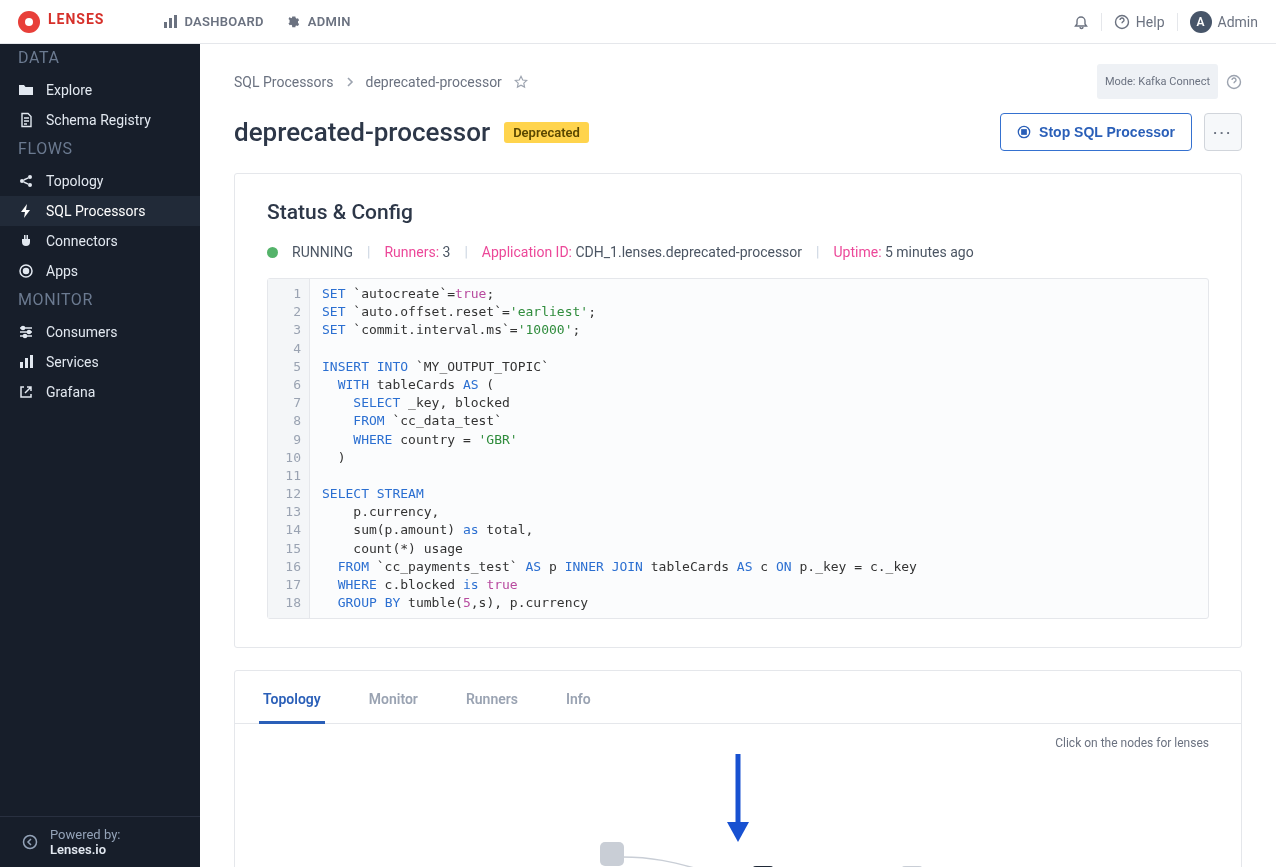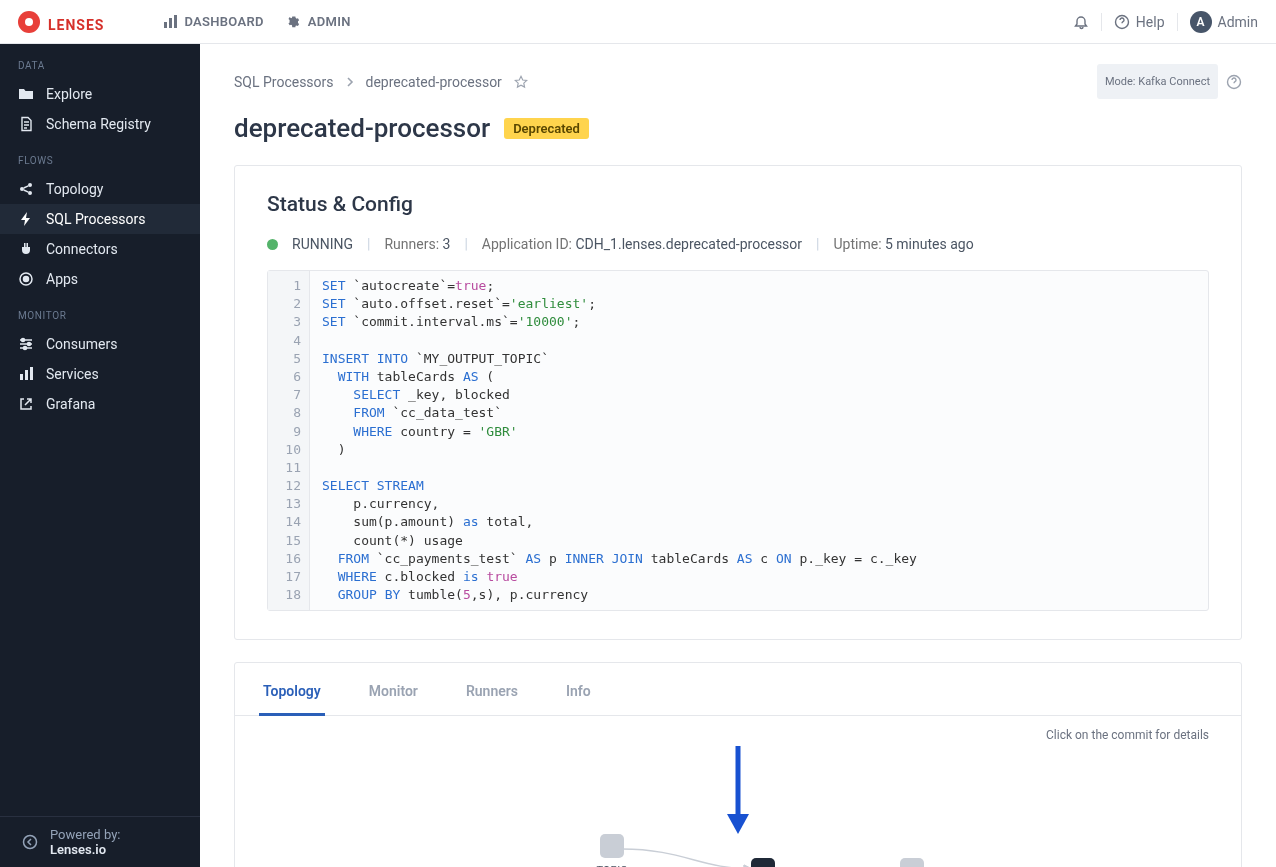--- a/index.html
+++ b/index.html
@@ -1,33 +1,33 @@
 <!DOCTYPE html>
 <html><head>
 <meta charset="utf-8">
 <style>
 * { box-sizing: border-box; margin: 0; padding: 0; }
 body { font-family: -apple-system, BlinkMacSystemFont, "Segoe UI", Roboto, Helvetica, Arial, sans-serif; font-size: 14px; color: #333; background: #fff; }
 
 
 .topbar { height: 44px; display: flex; align-items: center; padding: 0 18px; border-bottom: 1px solid #e5e7eb; }
-.logo { display: flex; align-items: flex-end; gap: 8px; color: #d6302a; font-weight: 700; letter-spacing: 1px; }
+.logo { display: flex; align-items: flex-start; gap: 8px; color: #d6302a; font-weight: 700; letter-spacing: 1px; }
 .logo-mark { width: 22px; height: 22px; border-radius: 50%; background: #e83f39; display: flex; align-items: center; justify-content: center; }
 .logo-mark::after { content: ""; width: 8px; height: 8px; border-radius: 50%; background: #fff; }
 .topnav { display: flex; gap: 22px; margin-left: 58px; }
 .topnav-item { display: flex; align-items: center; gap: 6px; color: #6b7280; font-weight: 600; font-size: 13px; letter-spacing: .3px; cursor: pointer; }
 .top-right { margin-left: auto; display: flex; align-items: center; gap: 12px; color: #6b7280; }
 .vdiv { width: 1px; height: 18px; background: #e5e7eb; }
 .avatar-badge { width: 22px; height: 22px; border-radius: 50%; background: #475569; color: #fff; display: flex; align-items: center; justify-content: center; font-size: 12px; font-weight: 600; }
 .help { display: flex; align-items: center; gap: 6px; cursor: pointer; }
 
 
 .shell { display: flex; height: calc(100vh - 44px); min-height: 823px; }
 .sidebar { width: 200px; background: #171e2a; color: #cbd5e1; display: flex; flex-direction: column; font-size: 14px; }
-.side-section-label { font-size: 10px; letter-spacing: .6px; color: #6b7a90; padding: 16px 18px 8px; }
+.side-section-label { font-size: 16px; letter-spacing: .6px; color: #6b7a90; padding: 4px 18px 8px; }
 .side-item { display: flex; align-items: center; gap: 12px; padding: 7px 18px; cursor: pointer; color: #e2e8f0; }
 .side-item.active { background: #212a38; color: #fff; }
 .side-footer { margin-top: auto; border-top: 1px solid #293040; padding: 10px 22px; display: flex; align-items: center; gap: 12px; color: #94a3b8; font-size: 13px; }
 .side-footer b { color: #e2e8f0; font-weight: 600; }
 
 .main { flex: 1; overflow-y: auto; background: #fff; }
 .main-inner { padding: 20px 34px 40px; }
 
 
 .crumbrow { display: flex; align-items: center; }
@@ -45,21 +45,21 @@
 .title-actions { margin-left: auto; display: flex; gap: 12px; }
 .btn-outline { border: 1px solid #3571d0; color: #2a5fb8; background: #fff; padding: 8px 16px; border-radius: 4px; font-weight: 600; font-size: 14px; display: flex; align-items: center; gap: 8px; cursor: pointer; }
 .btn-icon { width: 38px; height: 38px; border: 1px solid #d1d5db; background: #f6f8fa; border-radius: 4px; display: flex; align-items: center; justify-content: center; color: #6b7280; cursor: pointer; letter-spacing: 2px; font-weight: 700; }
 
 
 .card { border: 1px solid #e5e7eb; border-radius: 3px; margin-top: 22px; padding: 26px 32px 28px; }
 .card h2 { font-size: 21px; font-weight: 500; color: #2d3748; }
 .statusline { margin-top: 20px; display: flex; align-items: center; gap: 14px; color: #4b5563; font-size: 14px; }
 .dot-run { width: 11px; height: 11px; border-radius: 50%; background: #54b36a; }
 .sl-sep { color: #cbd5e1; }
-.sl-label { color: #737373; }
+.sl-label { color: #ec4899; }
 .sl-val { color: #4b5563; }
 
 
 .code-wrap { margin-top: 18px; border: 1px solid #e5e7eb; border-radius: 3px; background: #fbfcfd; display: flex; font-family: "Menlo", "Consolas", monospace; font-size: 13px; line-height: 1.4; }
 .gutter { background: #f4f6f8; border-right: 1px solid #e5e7eb; padding: 6px 8px; text-align: right; color: #9aa3b2; user-select: none; min-width: 42px; }
 .code { padding: 6px 12px; white-space: pre; overflow-x: auto; color: #333; flex: 1; }
 .kw { color: #2b6fd1; } 
 .bt { color: #333; } 
 .lit { color: #b84b9f; } 
 .str { color: #2f8c3c; }
@@ -224,20 +224,32 @@
         <span class="mode-pill">Mode: Kafka Connect</span>
         <svg class="help-circ icon16" viewBox="0 0 16 16" fill="none" stroke="currentColor" stroke-width="1.4">
             <circle cx="8" cy="8" r="6.5"></circle>
             <path d="M6 6a2 2 0 113 1.7c-.7.4-1 .8-1 1.6M8 12h.01"></path>
           </svg>
       </div>
 
       <div class="titlerow">
         <h1 class="page-title">deprecated-processor</h1>
         <span class="dep-badge">Deprecated</span>
+        <div class="title-actions">
+          <button class="btn-outline">
+            <svg width="14" height="14" viewBox="0 0 16 16" fill="none" stroke="currentColor" stroke-width="1.5">
+                <circle cx="8" cy="8" r="6.5"></circle>
+                <rect x="5.5" y="5.5" width="5" height="5" fill="currentColor"></rect>
+              </svg>
+            <span>Stop SQL Processor</span>
+          </button>
+          <button class="btn-icon">
+            <span>···</span>
+          </button>
+        </div>
       </div>
 
       <div class="card">
         <h2>Status &amp; Config</h2>
         <div class="statusline">
           <span class="dot-run"></span>
           <span>RUNNING</span>
           <span class="sl-sep">|</span>
           <span><span class="sl-label">Runners:</span> <span class="sl-val">3</span></span>
           <span class="sl-sep">|</span>
@@ -287,21 +299,21 @@
       </div>
 
       <div class="card" style="padding:0 0 20px 0;">
         <div class="tabs">
           <div class="tab active">Topology</div>
           <div class="tab">Monitor</div>
           <div class="tab">Runners</div>
           <div class="tab">Info</div>
         </div>
         <div style="padding: 0 32px;">
-          <div class="hint">Click on the commit for details</div>
+          <div class="hint">Click on the nodes for lenses</div>
           <div class="topo-stage">
             <svg class="big-arrow" width="30" height="88">
               <line x1="15" y1="0" x2="15" y2="70" stroke="#1851d1" stroke-width="5"></line>
               <polygon points="15,88 4,68 26,68" fill="#1851d1"></polygon>
             </svg>
 
             <svg class="edge" style="left:355px; top:98px;" width="140" height="70">
               <path d="M0 5 C60 5 80 25 130 25" stroke-width="1.5"></path>
               <polygon points="130,25 122,21 122,29" fill="#c9ced6"></polygon>
             </svg>

